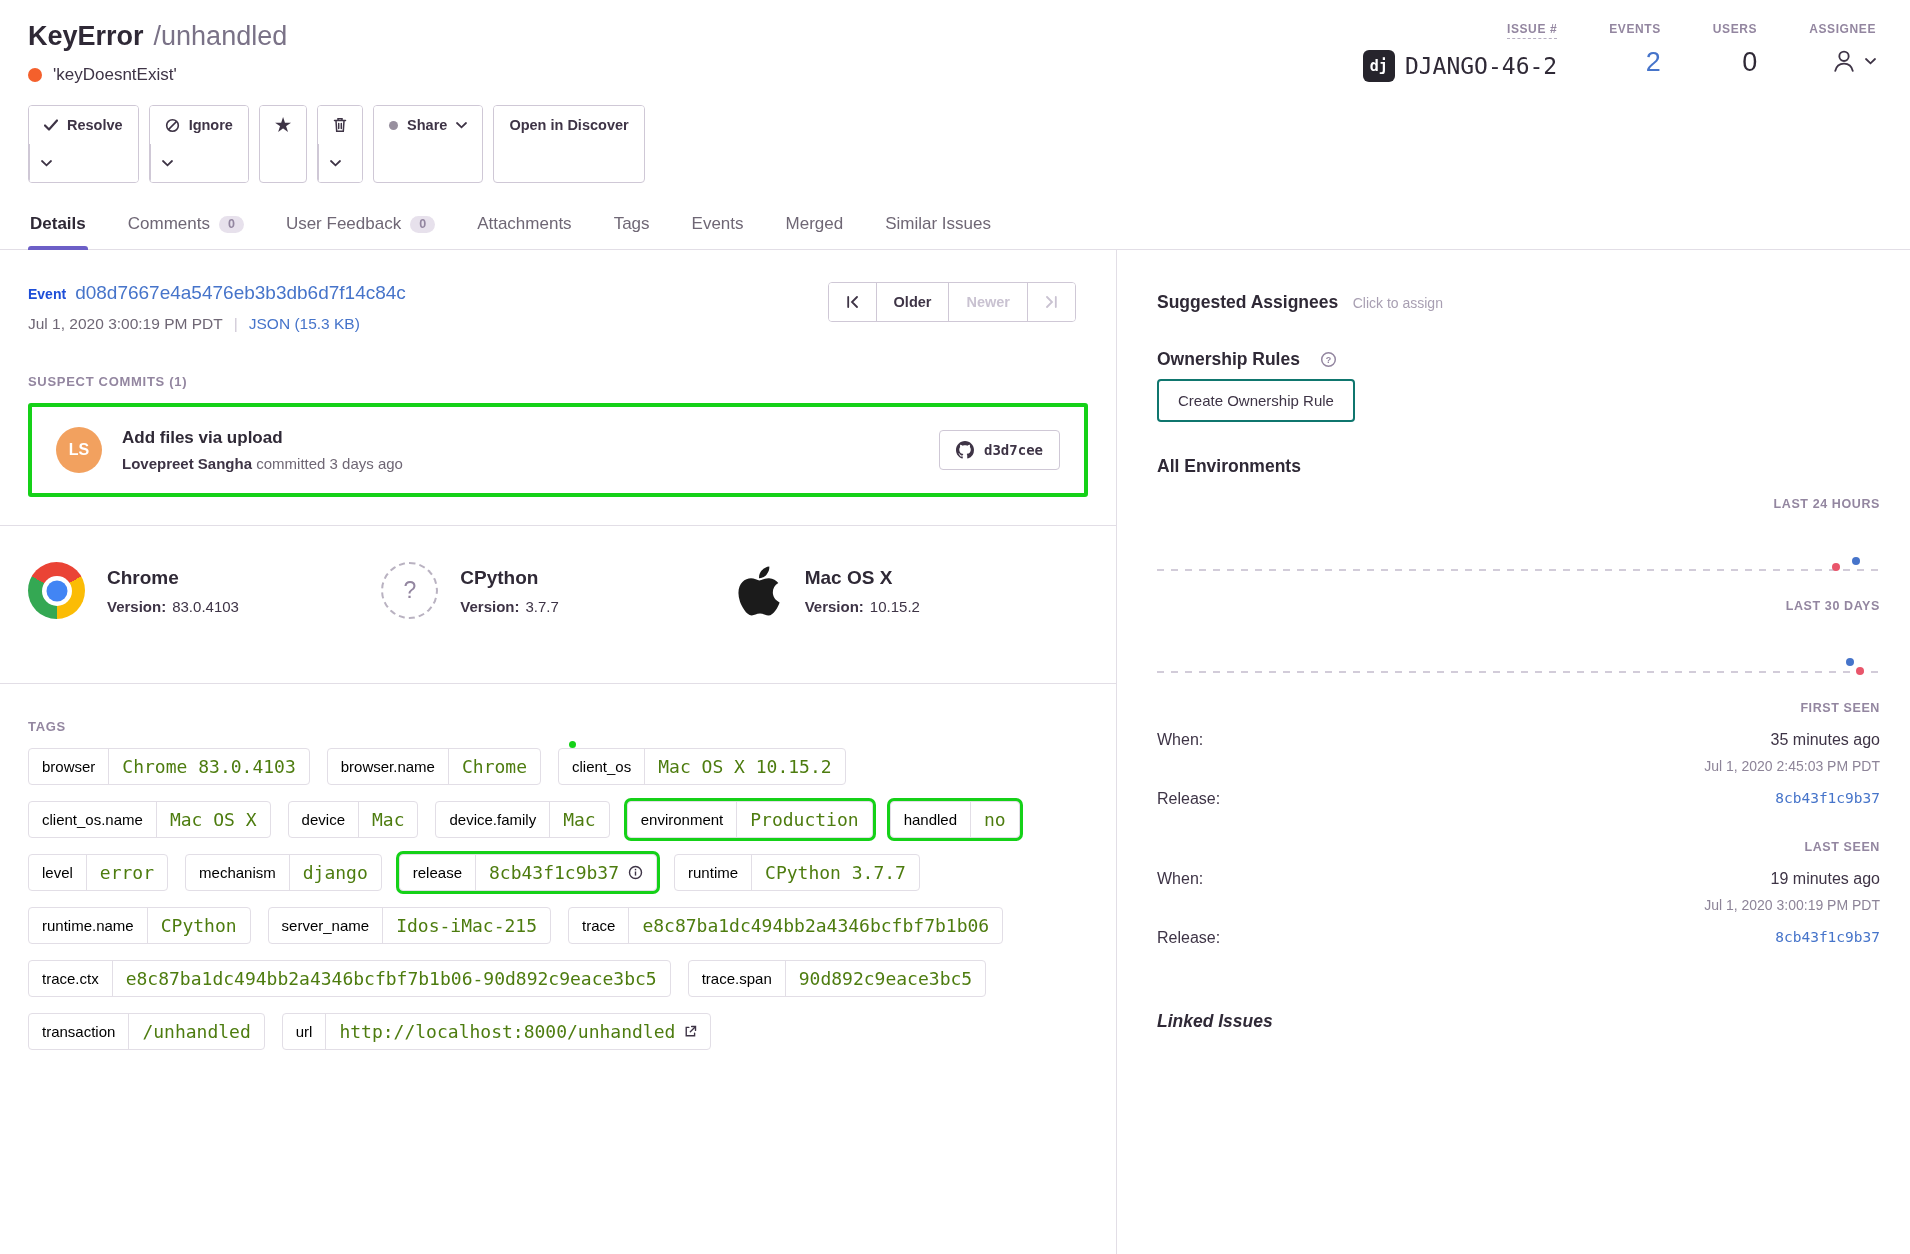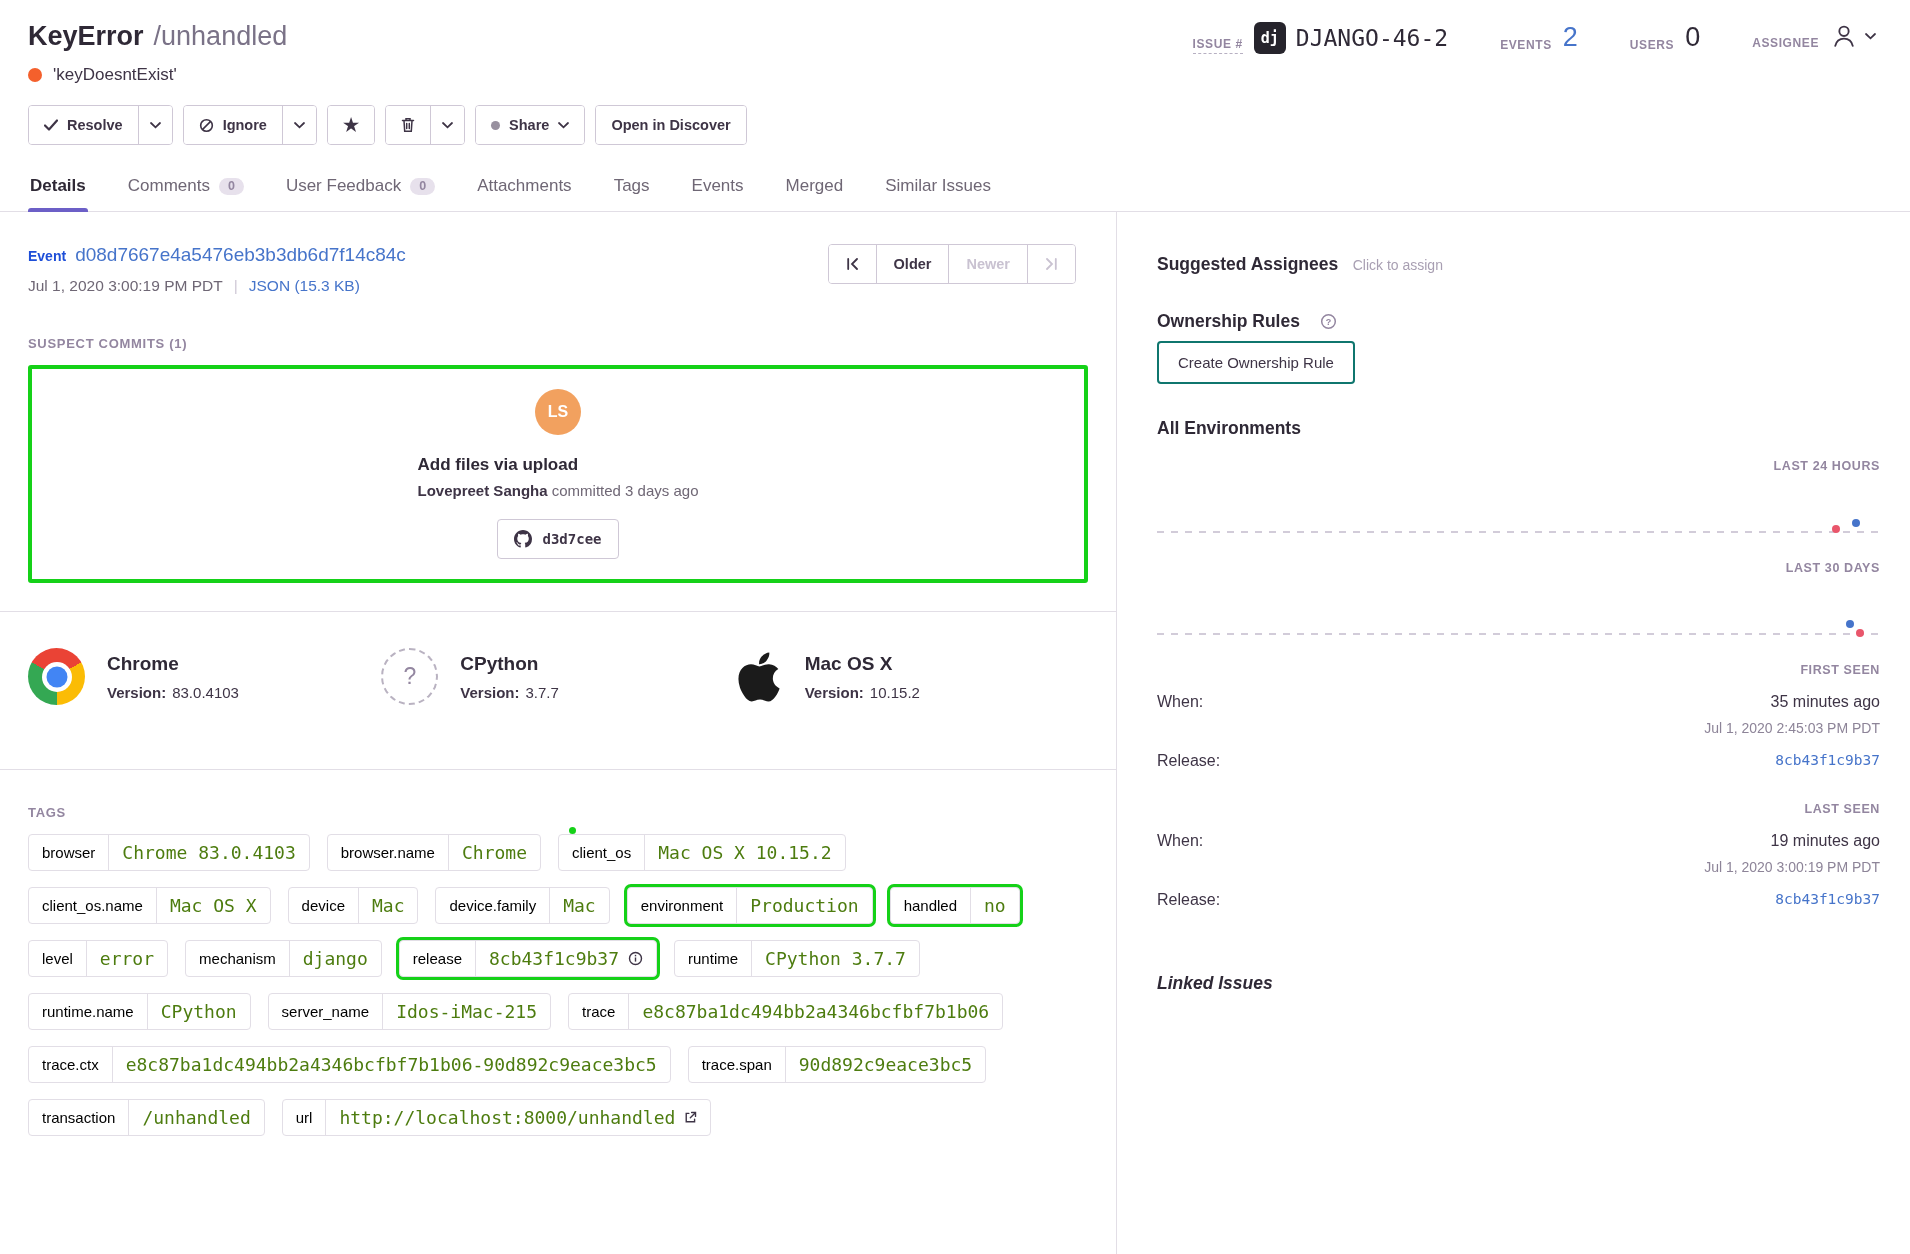--- a/index.html
+++ b/index.html
@@ -15,32 +15,32 @@
   
   .header { padding:20px 34px 0 28px; }
   .header-top { display:flex; justify-content:space-between; align-items:flex-start; }
   .title-line { font-size:27px; line-height:32px; }
   .title { font-weight:700; color:#2f2936; }
   .subtitle { color:#7a7287; margin-left:10px; font-weight:400; }
   .msg-line { display:flex; align-items:center; gap:11px; margin-top:13px; font-size:17px; color:#3e3446; }
   .level-dot { width:14px; height:14px; border-radius:50%; background:#f4602c; flex:0 0 auto; }
 
   .stats { display:flex; gap:52px; align-items:flex-start; padding-top:2px; }
-  .stat { display:flex; flex-direction:row; align-items:flex-end; gap:11px; }
+  .stat { display:flex; flex-direction:column; align-items:flex-end; gap:11px; }
   .stat-label { font-size:12px; letter-spacing:.6px; color:#9386a0; font-weight:700; }
   .stat-label.dotted { border-bottom:1px dashed #b7b0c2; padding-bottom:2px; }
   .issue-id { display:flex; align-items:center; gap:10px; font-family:"DejaVu Sans Mono", monospace; font-size:23px; color:#2f2936; }
   .dj-badge { width:32px; height:32px; border-radius:6px; background:#26242c; color:#fff; display:flex; align-items:center; justify-content:center; font-weight:700; font-size:15px; font-family:"DejaVu Sans Mono", monospace; }
   .stat-value { font-size:27px; line-height:30px; color:#2f2936; }
   .stat-value.blue { color:#4674ca; }
   .assignee-ctl { display:flex; align-items:center; gap:7px; color:#3e3446; }
 
   
   .toolbar { display:flex; gap:10px; margin-top:20px; }
-  .btn-group { display:flex; border:1px solid #cfc8d6; border-radius:4px; overflow:hidden; background:#fff; }
+  .btn-group { display:flex; border:1px solid #cfc8d6; border-radius:4px; overflow:hidden; background:#fff;flex-direction:column; }
   .btn { display:flex; align-items:center; gap:9px; padding:0 15px; height:38px; font-size:14.5px; font-weight:700; color:#3e3446; background:#fff; border:none; }
   .btn + .btn { border-left:1px solid #cfc8d6; }
   .btn.caret-only { padding:0 11px; }
   .share-dot { width:9px; height:9px; border-radius:50%; background:#98909f; display:inline-block; }
   .star-glyph { font-size:18px; line-height:1; color:#3e3446; }
 
   
   .tabs { display:flex; gap:38px; padding:0 28px; margin-top:18px; border-bottom:1px solid #e2dee6; width:1910px; }
   .tab { padding:13px 2px 15px; font-size:17px; color:#6f6775; display:flex; gap:9px; align-items:center; position:relative; }
   .tab.active { color:#2f2936; font-weight:700; }
@@ -64,21 +64,21 @@
   .page-btn:first-child { border-left:none; }
   .page-btn.disabled { color:#c9c2d1; }
 
   
   .section { padding:0 28px; }
   .section-heading { font-size:13px; font-weight:700; letter-spacing:.7px; color:#9386a0; margin:35px 0 14px; }
   hr.divider { border:none; border-top:1px solid #e2dee6; margin:28px 0 0; }
 
   
   .commit-annotation { border:4px solid #15d118; border-radius:3px; }
-  .commit-panel { display:flex; align-items:center; gap:20px; padding:20px 24px; background:#fff;flex-direction:column; }
+  .commit-panel { display:flex; align-items:center; gap:20px; padding:20px 24px; background:#fff; }
   .avatar { width:46px; height:46px; border-radius:50%; background:#f2a15f; color:#fff; display:flex; align-items:center; justify-content:center; font-size:16px; font-weight:700; flex:0 0 auto; }
   .commit-info { flex:1; }
   .commit-title { font-size:17px; font-weight:700; color:#2f2936; }
   .commit-meta { margin-top:7px; font-size:15px; color:#6f6775; }
   .commit-author { font-weight:700; color:#3e3446; }
   .commit-btn { display:flex; align-items:center; gap:10px; border:1px solid #cfc8d6; border-radius:4px; padding:0 16px; height:40px; background:#fff; font-family:"DejaVu Sans Mono", monospace; font-size:14px; color:#3e3446; font-weight:700; }
 
   
   .contexts { display:flex; padding:36px 28px; }
   .context { display:flex; align-items:center; gap:22px; width:378px; }

